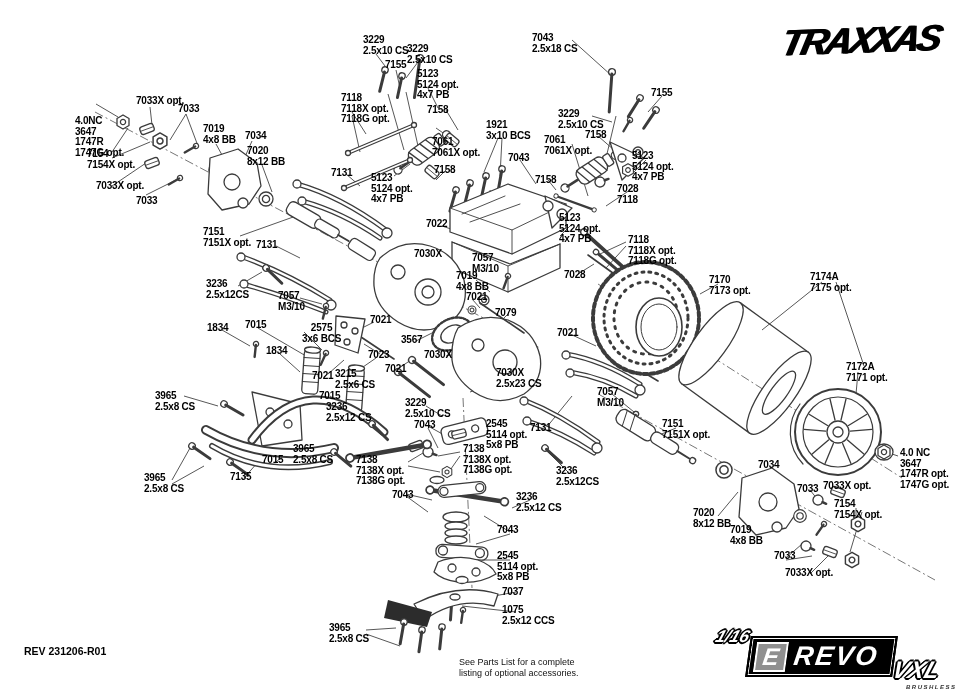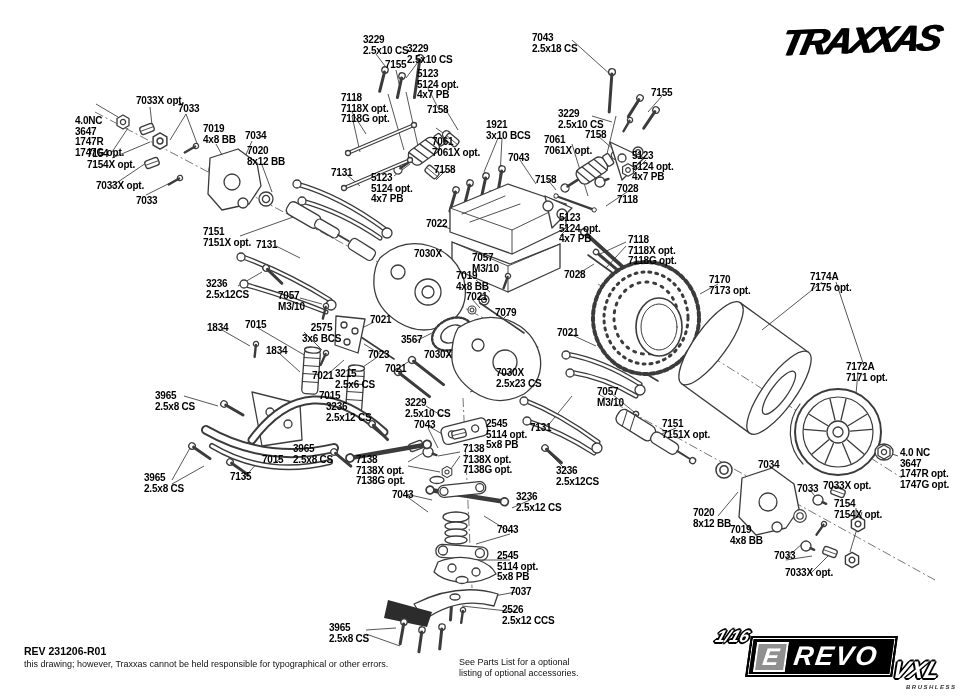--- a/index.html
+++ b/index.html
@@ -618,25 +618,25 @@
         <div>2.5x12CS</div>
       </div>
       <div class="plabel" style="left: 497px; top: 525px;">
         <div>7043</div>
       </div>
       <div class="plabel" style="left: 497px; top: 551px;">
         <div>2545</div>
         <div>5114 opt.</div>
         <div>5x8 PB</div>
       </div>
-      <div class="plabel" style="left: 502px; top: 587px; margin-left: 8px;">
+      <div class="plabel" style="left: 502px; top: 587px;">
         <div>7037</div>
       </div>
       <div class="plabel" style="left: 502px; top: 605px;">
-        <div>2526</div>
+        <div>1075</div>
         <div>2.5x12 CCS</div>
       </div>
       <div class="plabel" style="left: 597px; top: 387px;">
         <div>7057</div>
         <div>M3/10</div>
       </div>
       <div class="plabel" style="left: 662px; top: 419px;">
         <div>7151</div>
         <div>7151X opt.</div>
       </div>
@@ -695,24 +695,23 @@
         <div>3647</div>
         <div>1747R opt.</div>
         <div>1747G opt.</div>
       </div>
     </div>
 
 <div class="brand">TRAXXAS</div>
 
 <div class="rev">REV 231206-R01</div>
 <div class="disc">
-  <div>this drawing; however, Traxxas cannot be held responsible for typographical or other errors.</div>
 </div>
 <div class="note">
-  <div>See Parts List for a optional</div>
+  <div>See Parts List for a complete</div>
   <div>listing of optional accessories.</div>
 </div>
 
 <div class="badge116">1/16</div>
 <div class="erevo">
   <span class="e">E</span>
   <span class="revo">REVO</span>
 </div>
 <div class="vxl">VXL</div>
 <div class="brushless">BRUSHLESS</div>

